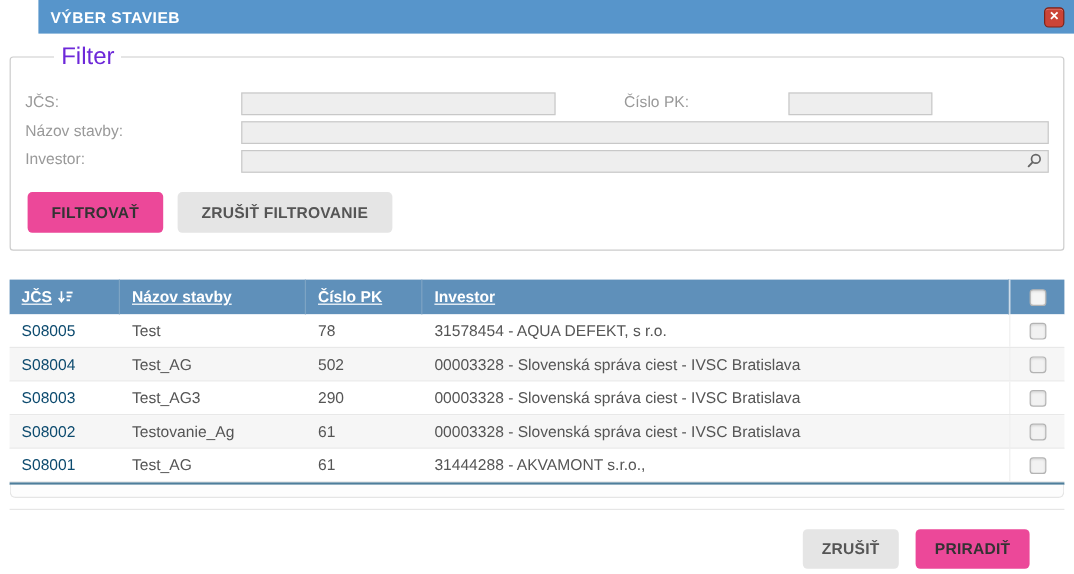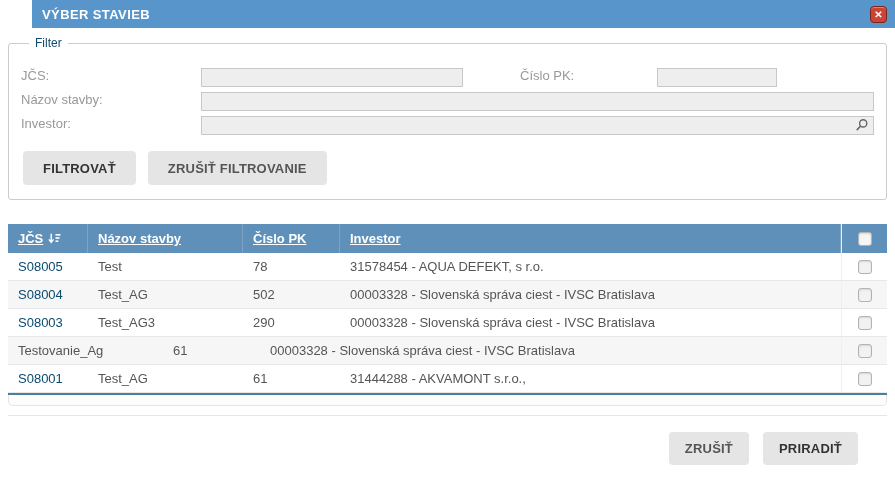--- a/index.html
+++ b/index.html
@@ -42,24 +42,24 @@
   }
 
   
   fieldset.filter {
     margin: 8px 8px 0 8px;
     border: 1px solid #ccc;
     border-radius: 3px;
     padding: 18px 12px 14px 12px;
   }
   fieldset.filter legend {
-    font-size: 12px;
-    color: #0c4a6e;
+    font-size: 20px;
+    color: #6d28d9;
     padding: 0 6px;
-    margin-left: 8px;
+    margin-left: 24px;
   }
   .filter-row {
     display: flex;
     align-items: flex-start;
     margin-bottom: 5px;
     gap: 32px;
   }
   .f-label {
     width: 148px;
     color: #999;
@@ -94,21 +94,21 @@
     border: none;
     border-radius: 4px;
     font-family: "Liberation Sans", sans-serif;
     font-weight: bold;
     font-size: 13px;
     padding: 0 20px;
     height: 34px;
     cursor: pointer;
     letter-spacing: .2px;
   }
-  .btn-yellow { background: #e5e5e5; color: #333; }
+  .btn-yellow { background: #ec4899; color: #333; }
   .btn-grey   { background: #e5e5e5; color: #555; }
 
   
   .grid { margin: 24px 8px 0 8px; }
   .grid-header {
     display: flex;
     background: #5f90ba;
     height: 29px;
     align-items: stretch;
   }
@@ -119,21 +119,21 @@
     border-right: 1px solid #7da4c4;
     color: #fff;
     font-size: 13px;
     font-weight: bold;
     cursor: pointer;
   }
   .hcell span.hlink { text-decoration: underline; }
   .hcell.col-check { border-right: none; border-left: 1px solid #e8eef4; justify-content: center; padding-left: 0; }
   .sort-icon { margin-left: 5px; display: inline-flex; }
 
-  .col-jcs      { width: 80px;  flex: 0 0 auto; }
+  .col-jcs      { width: 92px;  flex: 0 0 auto; }
   .col-nazov    { width: 155px; flex: 0 0 auto; }
   .col-cislo    { width: 97px;  flex: 0 0 auto; }
   .col-investor { flex: 1 1 auto; }
   .col-check    { width: 46px;  flex: 0 0 auto; }
 
   .grid-row {
     display: flex;
     height: 28px;
     align-items: stretch;
     border-bottom: 1px solid #e8e8e8;
@@ -287,20 +287,23 @@
         </div>
     <div class="cell col-nazov">Test_AG3</div>
     <div class="cell col-cislo">290</div>
     <div class="cell col-investor">00003328 - Slovenská správa ciest - IVSC Bratislava</div>
     <div class="cell col-check">
           <input type="checkbox" style="">
         </div>
   </div>
 
   <div class="grid-row">
+    <div class="cell col-jcs">
+          <span class="jcs-link">S08002</span>
+        </div>
     <div class="cell col-nazov">Testovanie_Ag</div>
     <div class="cell col-cislo">61</div>
     <div class="cell col-investor">00003328 - Slovenská správa ciest - IVSC Bratislava</div>
     <div class="cell col-check">
           <input type="checkbox" style="">
         </div>
   </div>
 
   <div class="grid-row">
     <div class="cell col-jcs">

